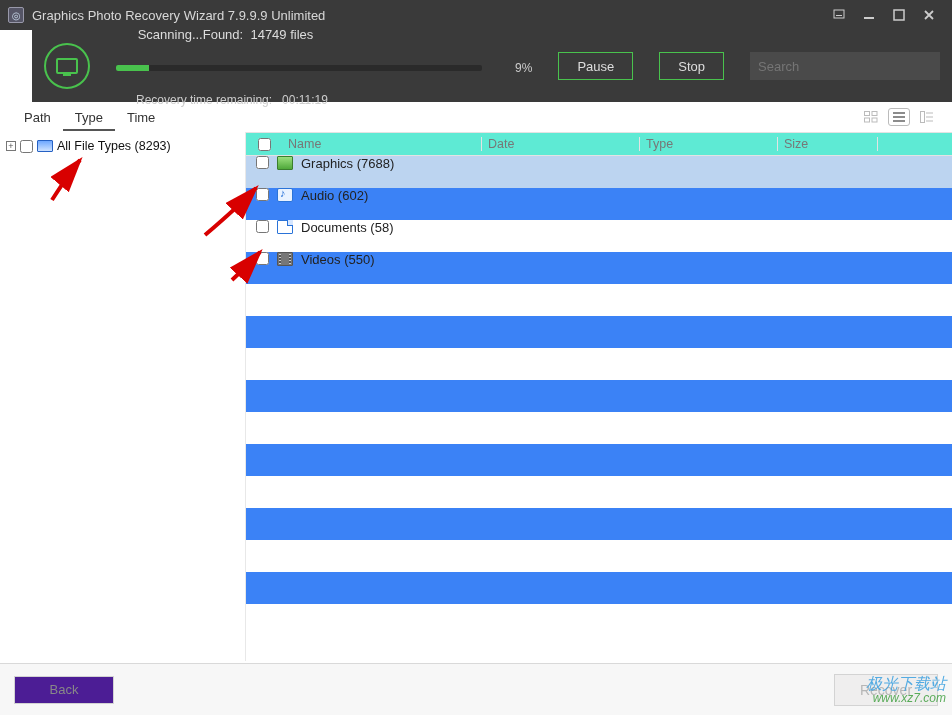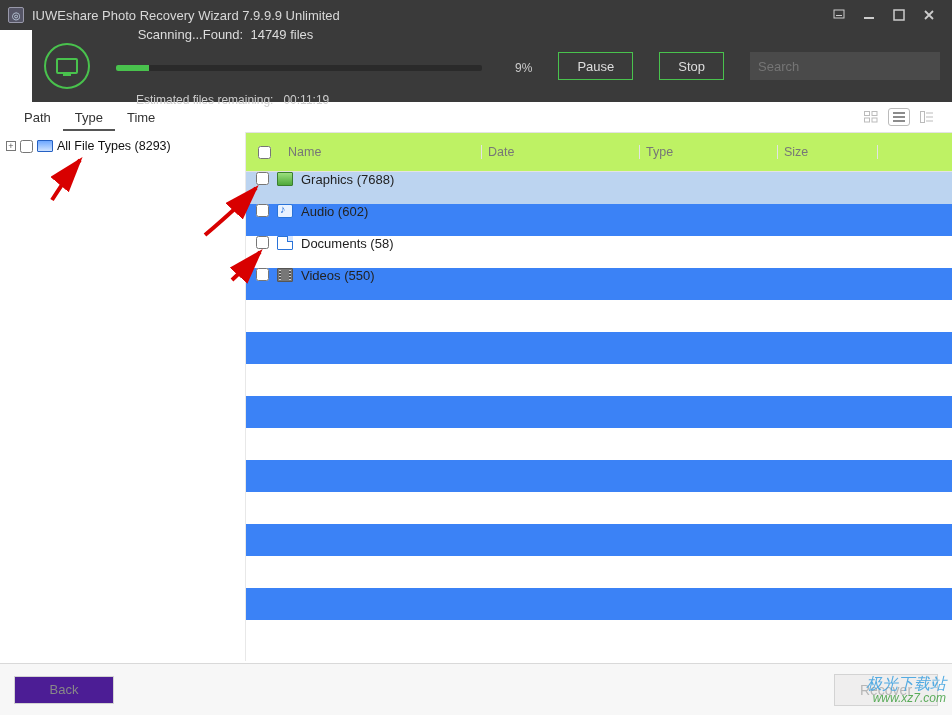--- a/index.html
+++ b/index.html
@@ -40,21 +40,21 @@
   
   .body-split { position:absolute; top:132px; bottom:54px; left:0; right:0; display:flex; }
   .tree-pane { width: 246px; border-right: 1px solid #e8e8e8; padding: 4px 6px; color:#111; overflow:hidden; }
   .tree-row { display:flex; align-items:center; gap:4px; height:20px; }
   .tree-row .expander { width:10px; height:10px; border:1px solid #777; font-size:9px; line-height:8px; text-align:center; color:#555; cursor:pointer; }
   .tree-row input[type=checkbox]{ width:13px; height:13px; }
   .tree-row .mon-icon { width:16px; height:12px; border:1px solid #2561c4; background:linear-gradient(#6fa8ff,#cfe3ff); border-radius:1px; }
   .tree-row .lbl { font-size:12.5px; }
 
   .list-pane { flex:1; display:flex; flex-direction:column; background:#fff; }
-  .col-headers { height:40px; background:#bef264; border-top:1px solid #e3e3e3; border-bottom:1px solid #e3e3e3; display:flex; align-items:center; color:#777; font-size:12.5px; }
+  .col-headers { height:24px; background:#5eead4; border-top:1px solid #e3e3e3; border-bottom:1px solid #e3e3e3; display:flex; align-items:center; color:#777; font-size:12.5px; }
   .col-headers .chk { width:36px; display:flex; justify-content:center; }
   .col-headers .c { padding: 0 6px; border-right:1px solid #e3e3e3; }
   .c-name { width: 200px; }
   .c-date { width: 158px; }
   .c-type { width: 138px; }
   .c-size { width: 100px; }
   .rows { flex:1; overflow:auto; }
   .row { height:32px; display:flex; padding-left:10px; gap:8px; }
   .row.alt { background:#3b82f6; }
   .row.sel { background:#bcd4f0; }
@@ -81,21 +81,21 @@
 
   
   .watermark { position:absolute; right:6px; bottom:10px; font-size:16px; color:#3aa0e0; opacity:.85; text-align:right; font-style:italic; line-height:1.05; pointer-events:none; font-family: "Microsoft YaHei", sans-serif; }
   .watermark .d { color:#40a040; font-size:12px; }
 </style>
 </head>
 <body>
 
 <div class="title-bar">
   <span class="logo">◎</span>
-  <span class="title">IUWEshare Photo Recovery Wizard 7.9.9.9 Unlimited</span>
+  <span class="title">Graphics Photo Recovery Wizard 7.9.9.9 Unlimited</span>
   <span class="winbtn">
     <svg viewBox="0 0 12 12">
         <rect x="1" y="1" width="10" height="8" fill="none" stroke="#ccc"></rect>
         <rect x="3" y="6" width="6" height="1" fill="#ccc"></rect>
       </svg>
   </span>
   <span class="winbtn">
     <svg viewBox="0 0 12 12">
         <rect x="1" y="8" width="10" height="2" fill="#ccc"></rect>
       </svg>
@@ -120,21 +120,21 @@
     <div class="line1">
       <span>Scanning...Found:  </span><span>14749</span><span> files</span>
     </div>
     <div class="prog-bar-row">
       <div class="prog-bar">
         <div class="prog-fill" style="width:9%"></div>
       </div>
       <div class="prog-pct">9%</div>
     </div>
     <div class="line2">
-      <span>Estimated files remaining:   </span><span>00:11:19</span>
+      <span>Recovery time remaining:   </span><span>00:11:19</span>
     </div>
   </div>
   <button class="btn">Pause</button>
   <button class="btn">Stop</button>
   <div class="search-wrap">
     <input placeholder="Search" style="">
     <svg class="mag" viewBox="0 0 14 14">
         <circle cx="6" cy="6" r="4.2" fill="none" stroke="#aaa" stroke-width="1.4"></circle>
         <line x1="9.2" y1="9.2" x2="13" y2="13" stroke="#aaa" stroke-width="1.6"></line>
       </svg>

